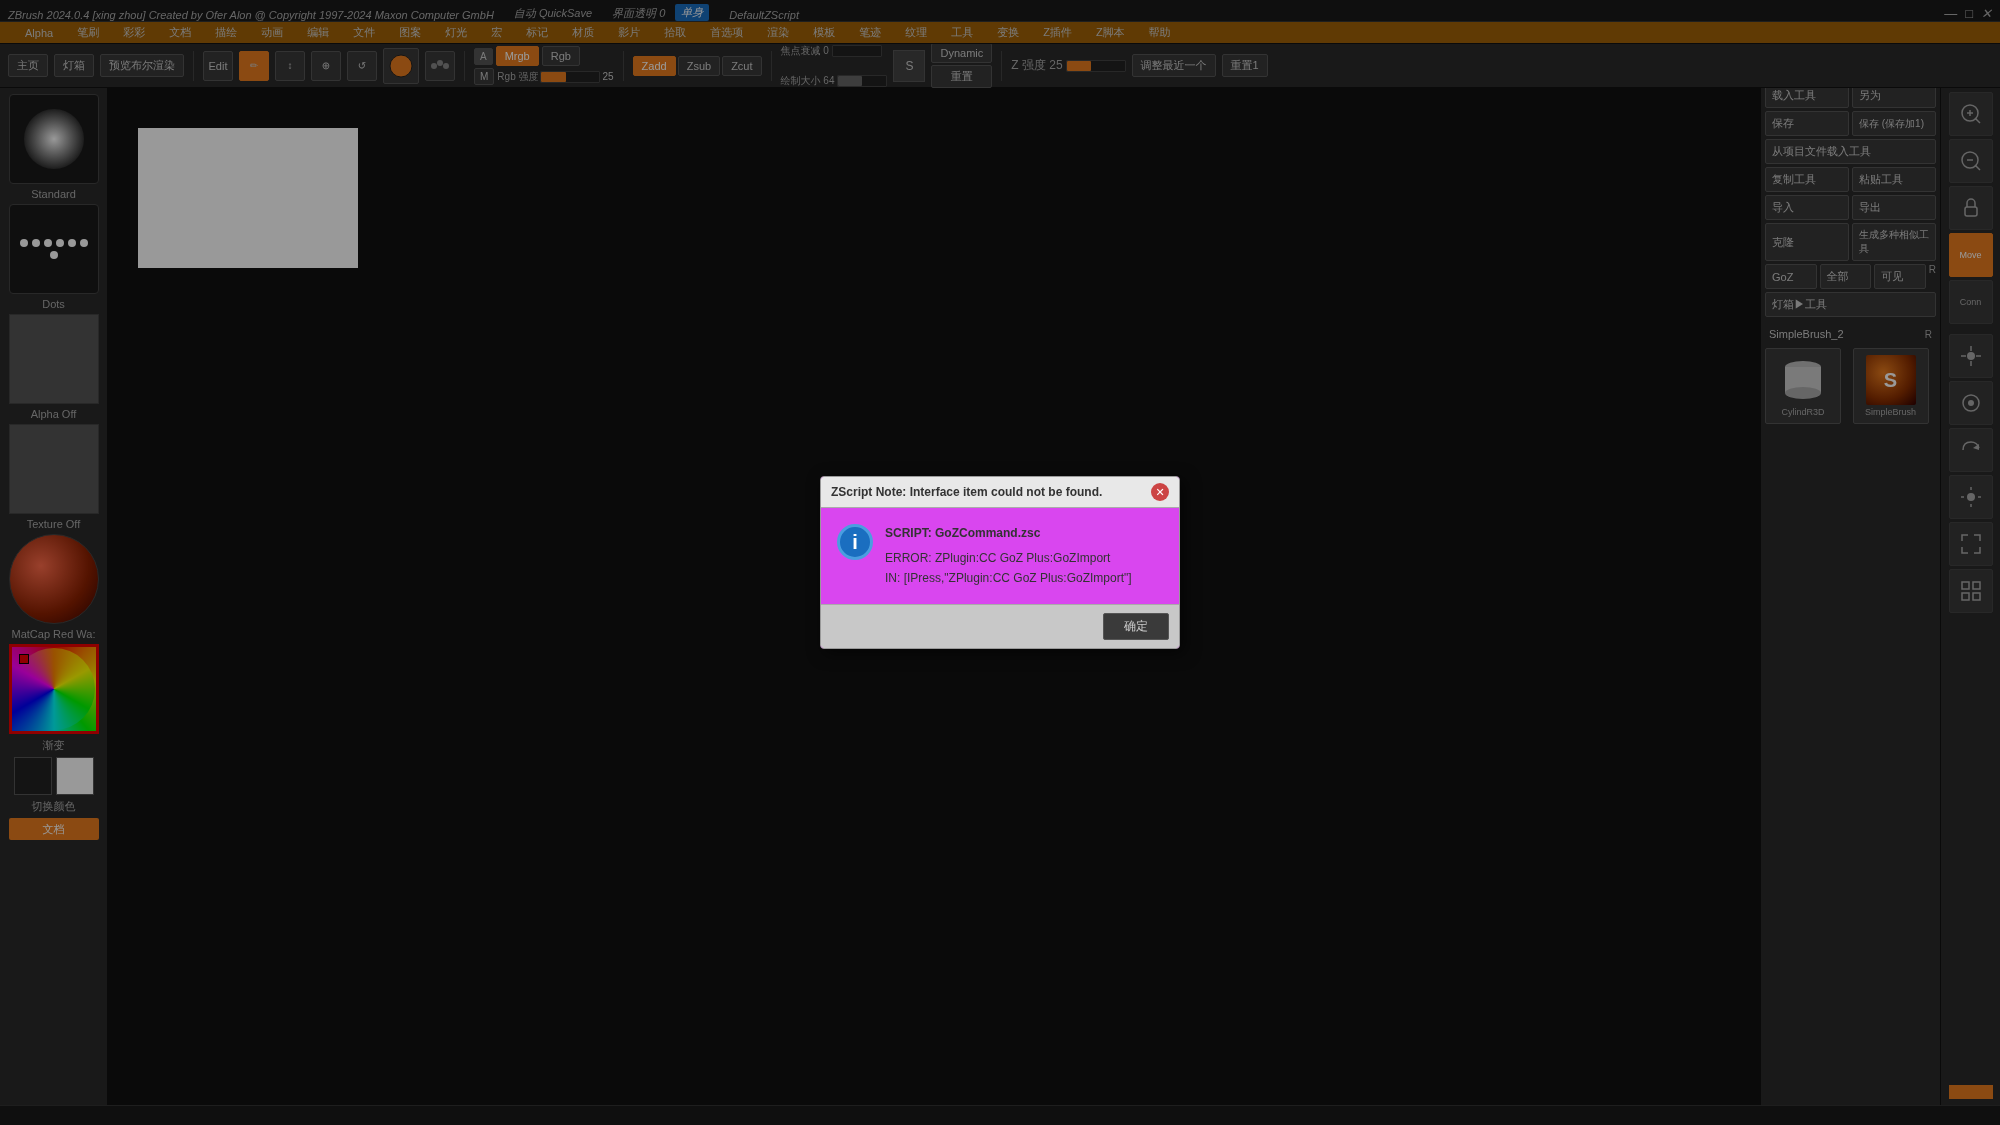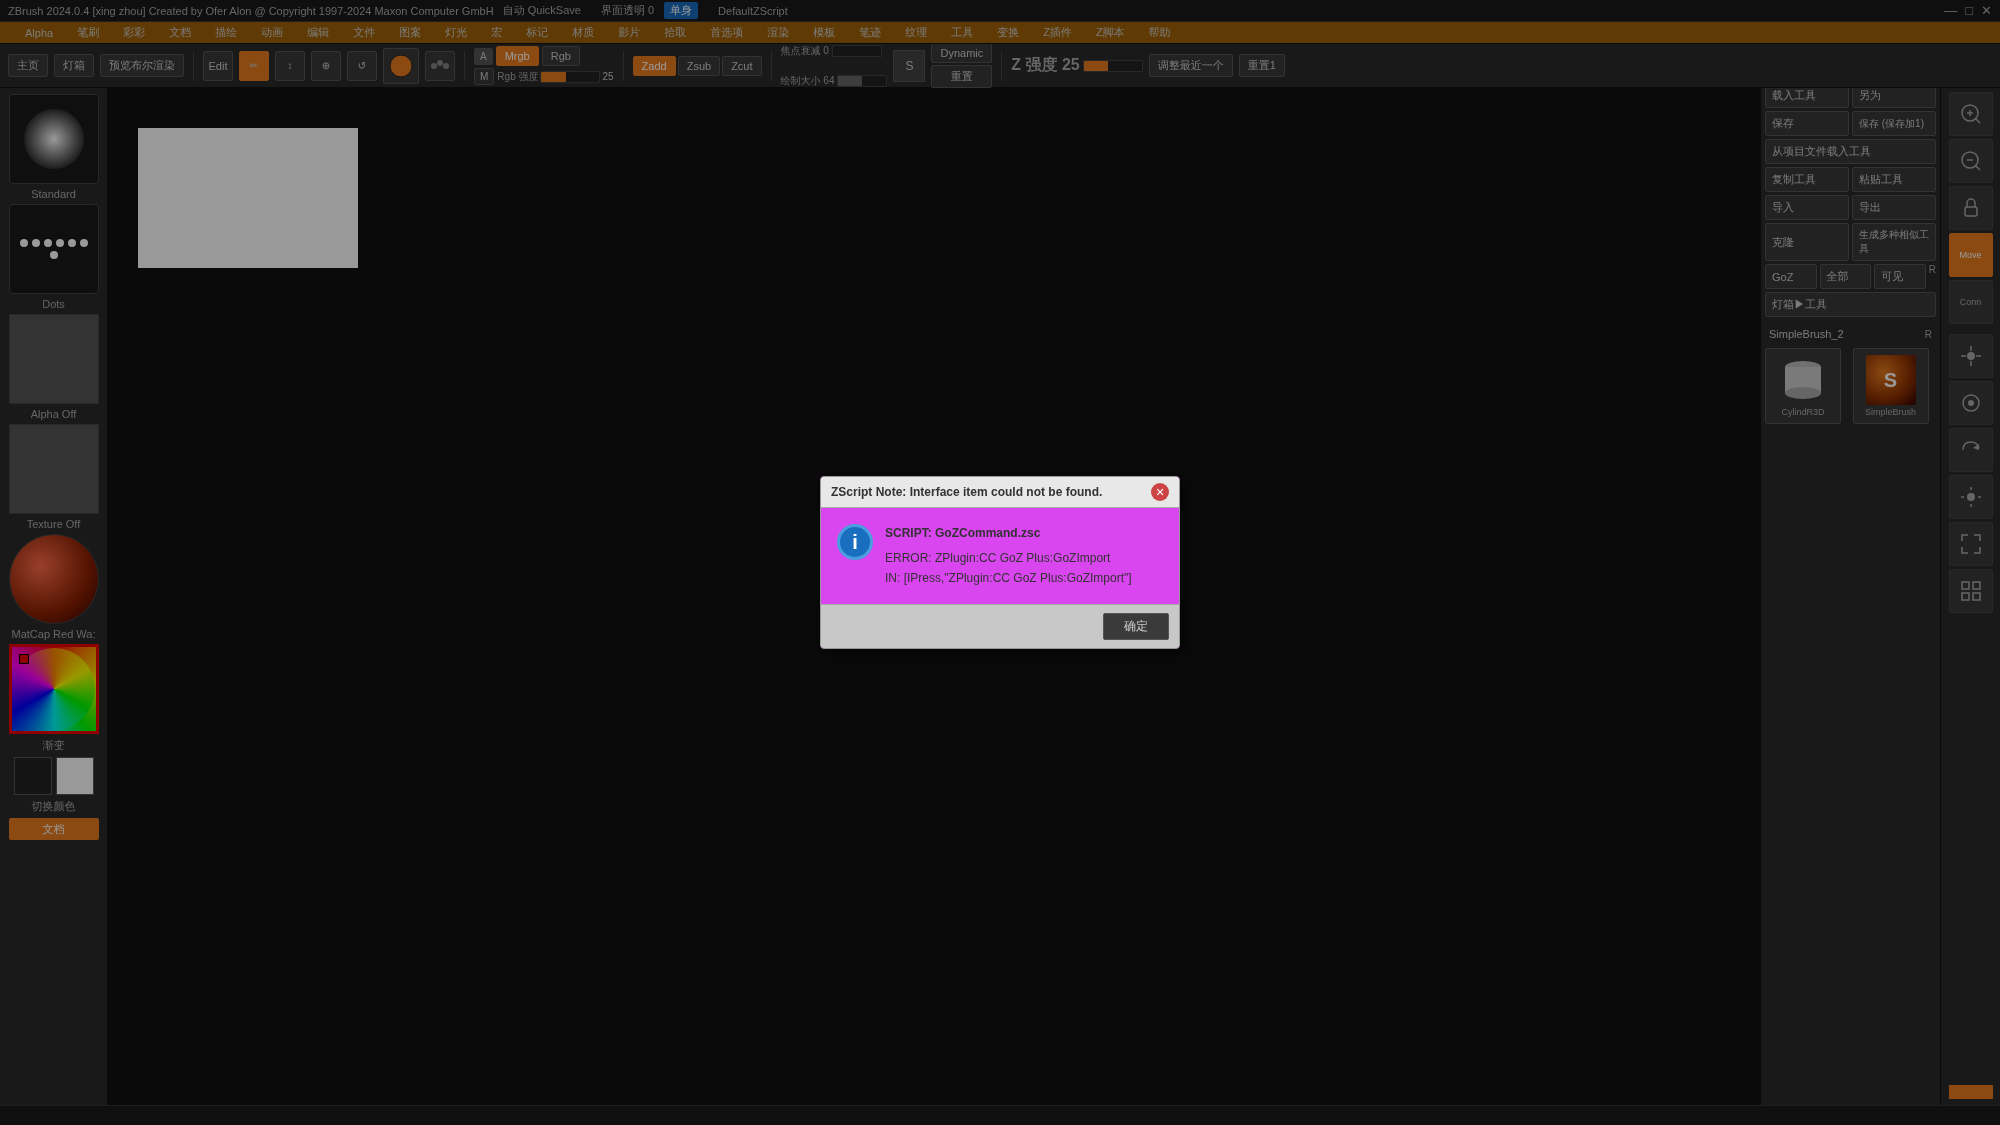--- a/index.html
+++ b/index.html
@@ -14,26 +14,27 @@
       position: relative;
     }
 
     
     #title-bar {
       position: absolute;
       top: 0; left: 0; right: 0;
       height: 22px;
       background: #1a1a1a;
       display: flex;
-      align-items: center;
-      padding: 10px 8px;
+      align-items: flex-end;
+      padding: 0 8px;
       font-size: 11px;
       color: #aaa;
       border-bottom: 1px solid #333;
       z-index: 100;
+      font-style: italic;
     }
     #title-bar-controls {
       margin-left: auto;
       display: flex;
       gap: 8px;
     }
     #title-bar-controls span {
       cursor: pointer;
       color: #aaa;
       font-size: 13px;
@@ -460,21 +461,21 @@
       display: flex;
       align-items: center;
       gap: 2px;
     }
   </style>
 </head>
 <body>
 
 <div id="title-bar">
   <span>ZBrush 2024.0.4 [xing zhou] Created by Ofer Alon @ Copyright 1997-2024 Maxon Computer GmbH</span>
-  <span style="margin-left:9px;">自动  QuickSave</span>
+  <span style="margin-left:20px;">自动  QuickSave</span>
   <span style="margin-left:20px;">界面透明 0</span>
   <span style="margin-left:10px;background:#1a6ec0;color:#fff;padding:1px 6px;border-radius:2px;font-size:11px;">单身</span>
   <span style="margin-left:20px;">DefaultZScript</span>
   <div id="title-bar-controls">
     <span>—</span>
     <span>□</span>
     <span>✕</span>
   </div>
 </div>
 
@@ -576,21 +577,21 @@
   <div style="width:32px;height:32px;background:#444;border:1px solid #555;display:flex;align-items:center;justify-content:center;font-size:12px;color:#ccc;cursor:pointer;">S</div>
 
   <div style="display:flex;flex-direction:column;gap:2px;">
     <button class="toolbar-btn">Dynamic</button>
     <button class="toolbar-btn">重置</button>
   </div>
 
   <div class="toolbar-divider"></div>
 
   <div style="display:flex;align-items:center;gap:3px;">
-    <span style="font-size:16px;color:#aaa;white-space:nowrap;font-weight:bold;">Z 强度 25</span>
+    <span style="font-size:12px;color:#aaa;white-space:nowrap;">Z 强度 25</span>
     <div class="slider-track" style="width:60px;">
       <div class="slider-fill-orange" style="width:42%;"></div>
     </div>
   </div>
 
   <button class="toolbar-btn" style="white-space:nowrap;">调整最近一个</button>
   <button class="toolbar-btn">重置1</button>
 </div>
 
 <div id="left-sidebar">

